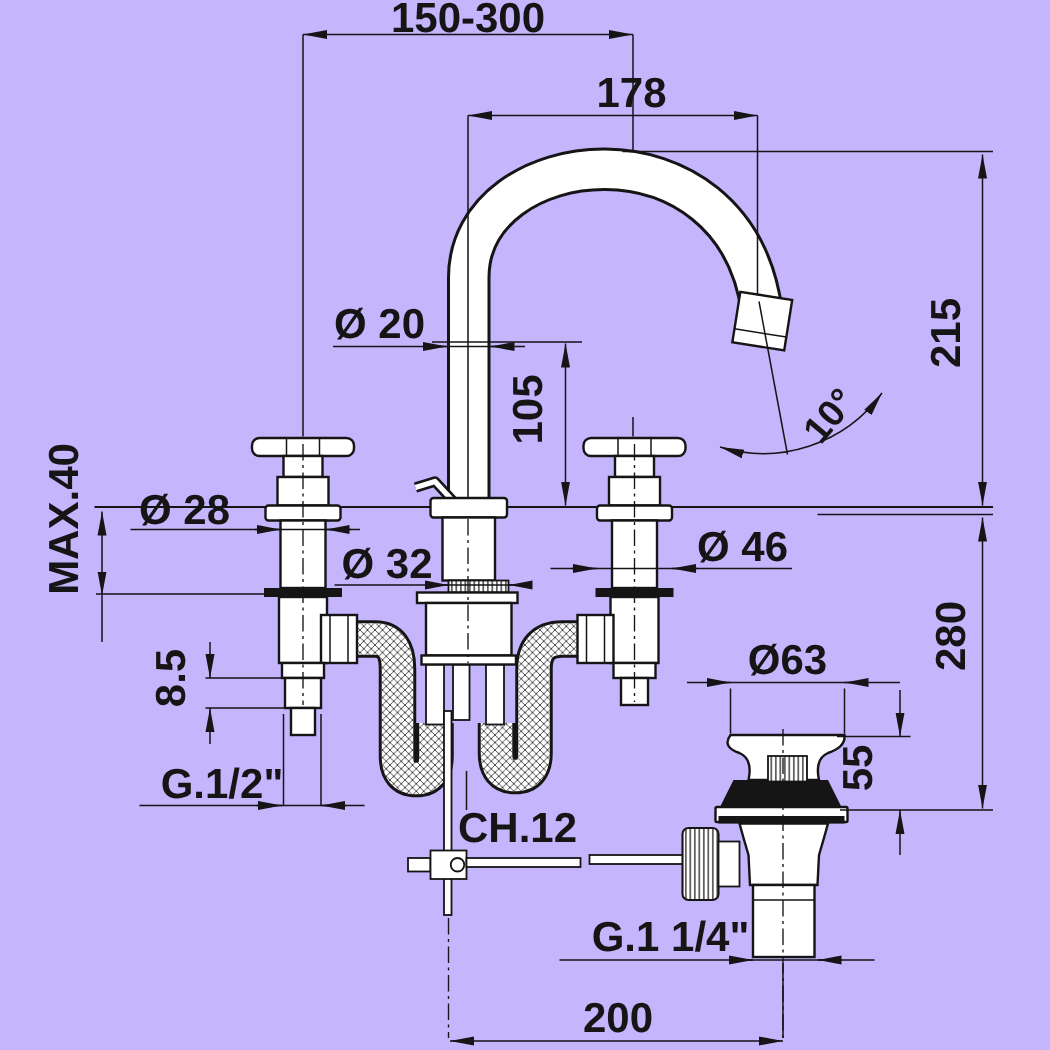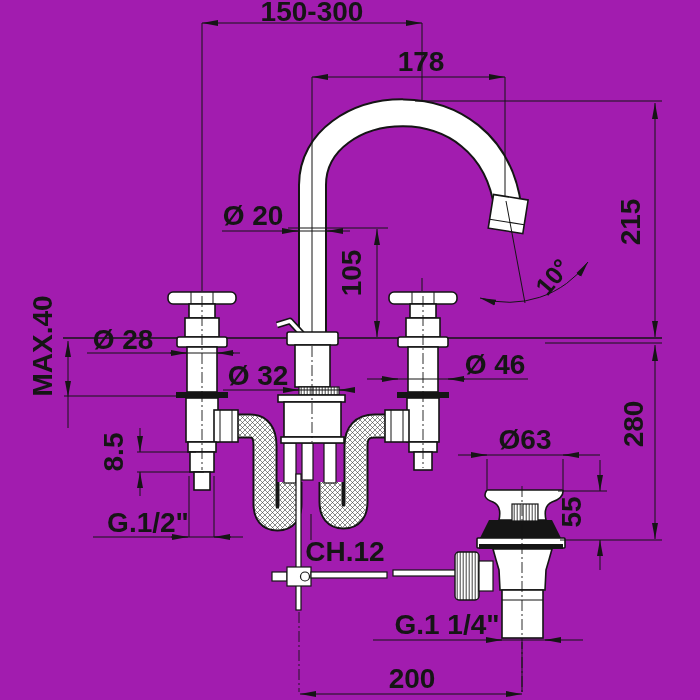--- a/index.html
+++ b/index.html
@@ -1,16 +1,16 @@
 <!DOCTYPE html>
 <html><head>
 <meta charset="utf-8">
 <style>
   html,body{margin:0;padding:0;background:#fff;}
-  .stage{width:700px;height:700px;background:#a21caf;position:relative;font-family:"Liberation Sans",sans-serif;}
+  .stage{width:700px;height:700px;background:#c4b5fd;position:relative;font-family:"Liberation Sans",sans-serif;}
   svg{display:block;}
   .oln{fill:#fff;stroke:#151515;stroke-width:1.6;}
   .oln1{fill:#fff;stroke:#151515;stroke-width:1.2;}
   .blk{fill:#151515;stroke:none;}
   .thin{stroke:#151515;stroke-width:1;fill:none;}
   .draw{stroke:#151515;stroke-width:1.4;fill:none;}
   .dashdot{stroke:#151515;stroke-width:0.9;fill:none;stroke-dasharray:11 3 2 3;}
   .dimtxt{font:bold 28px "Liberation Sans",sans-serif;fill:#151515;}
   .dimtxt-s{font:bold 25px "Liberation Sans",sans-serif;fill:#151515;}
 </style>

